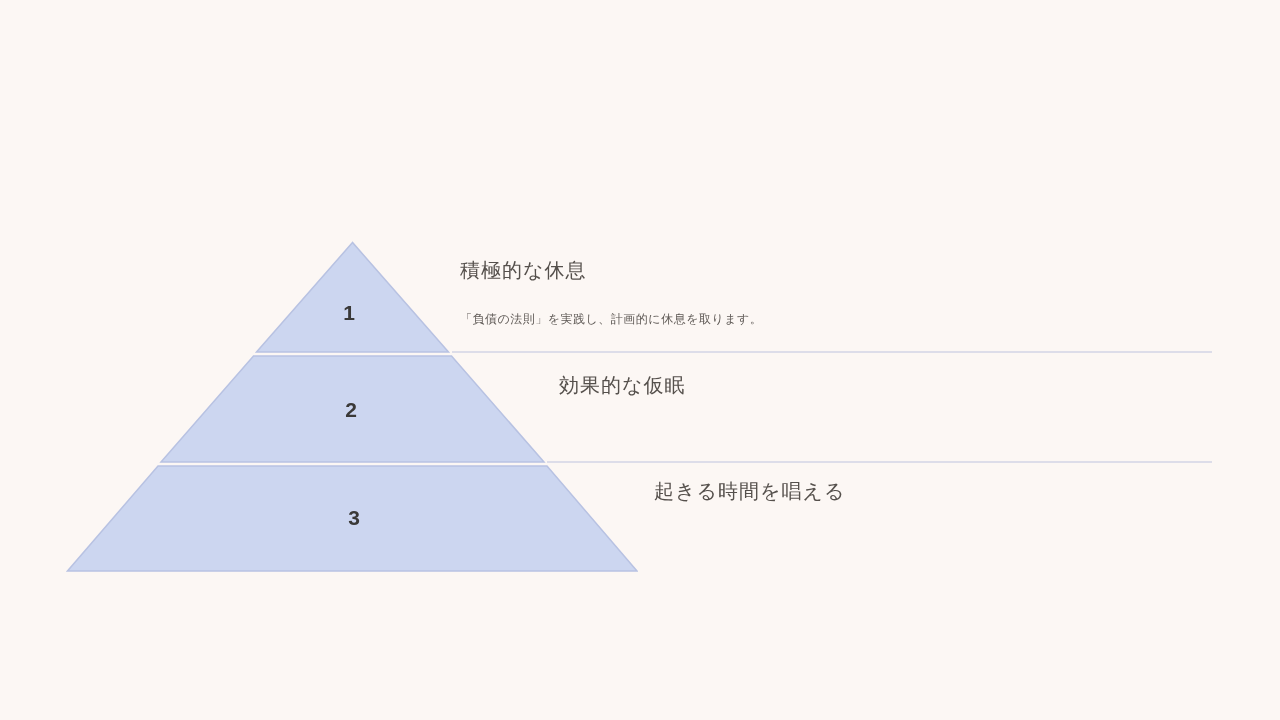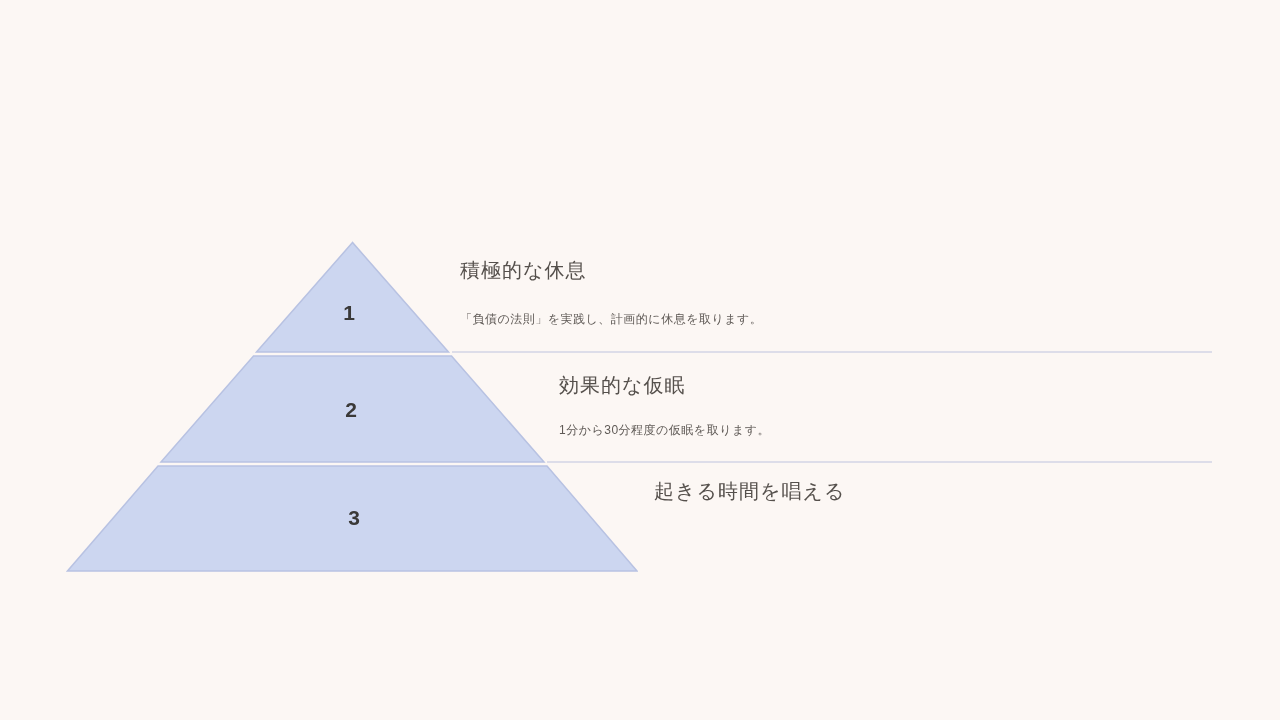--- a/index.html
+++ b/index.html
@@ -91,20 +91,19 @@
   <div class="divider-line l1"></div>
   <div class="divider-line l2"></div>
 
   <div class="tier-text t1">
     <div class="heading">積極的な休息</div>
     <div class="description">「負債の法則」を実践し、計画的に休息を取ります。</div>
   </div>
 
   <div class="tier-text t2">
     <div class="heading">効果的な仮眠</div>
-    <div class="description">1分から30分程度の仮眠を取ります。</div>
   </div>
 
   <div class="tier-text t3">
     <div class="heading">起きる時間を唱える</div>
   </div>
 
 </div>
 
 </body></html>

